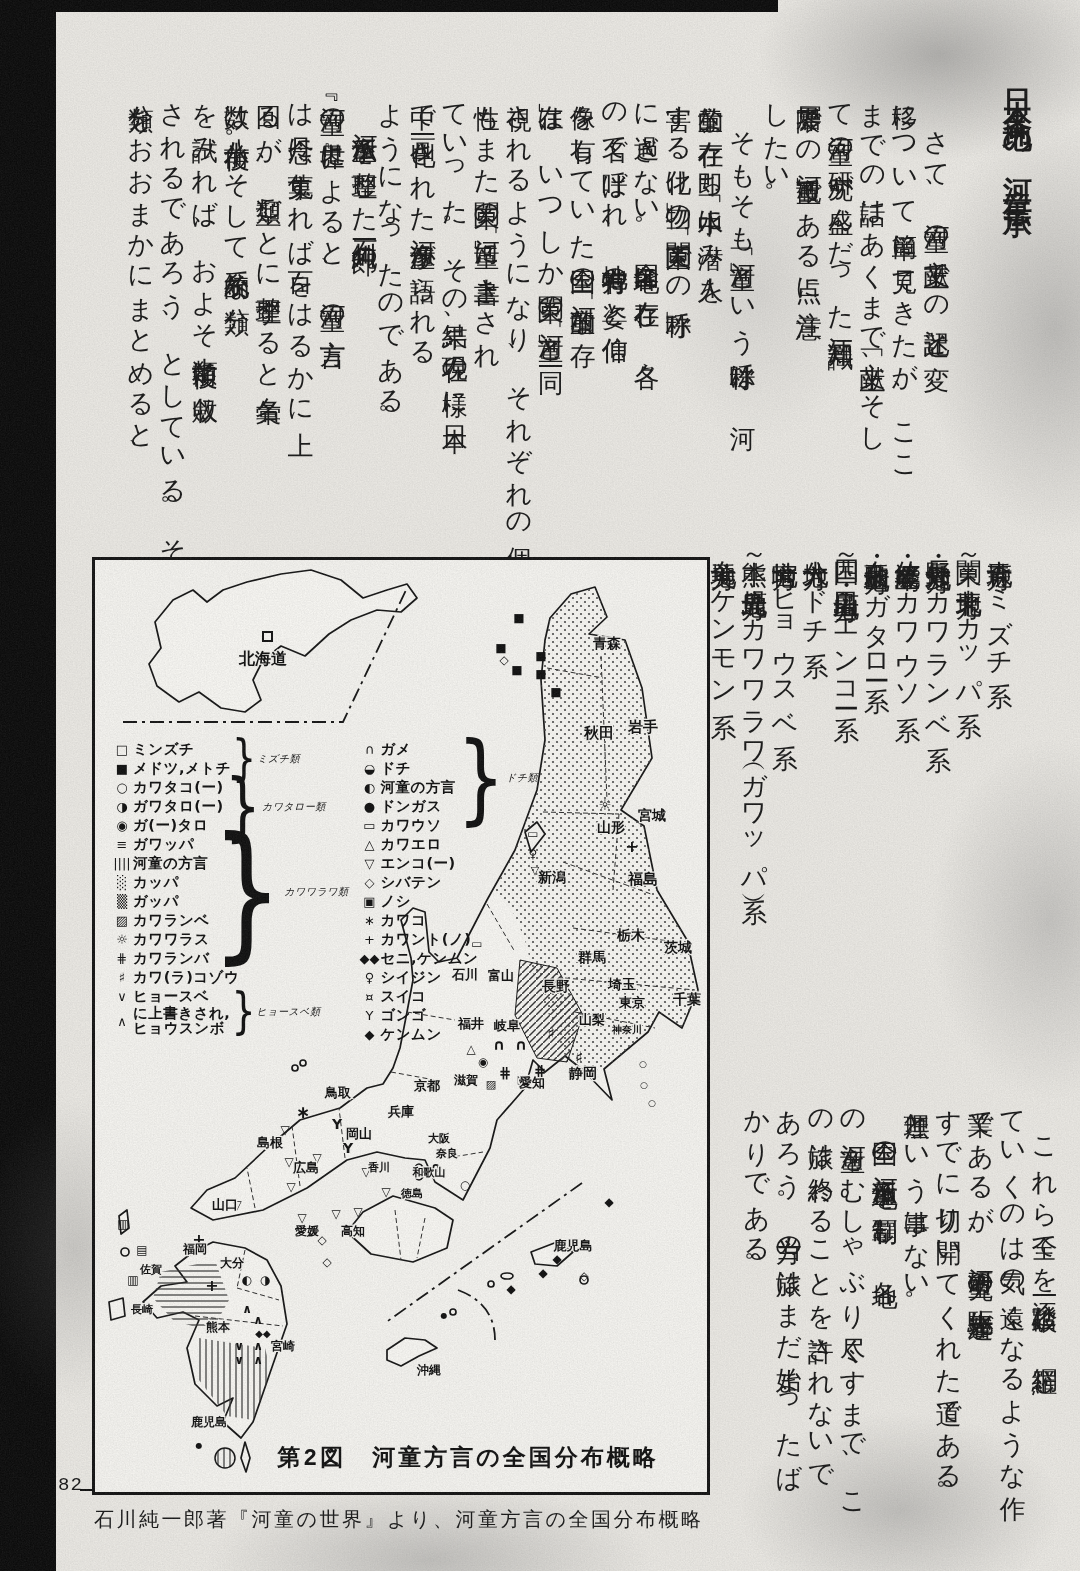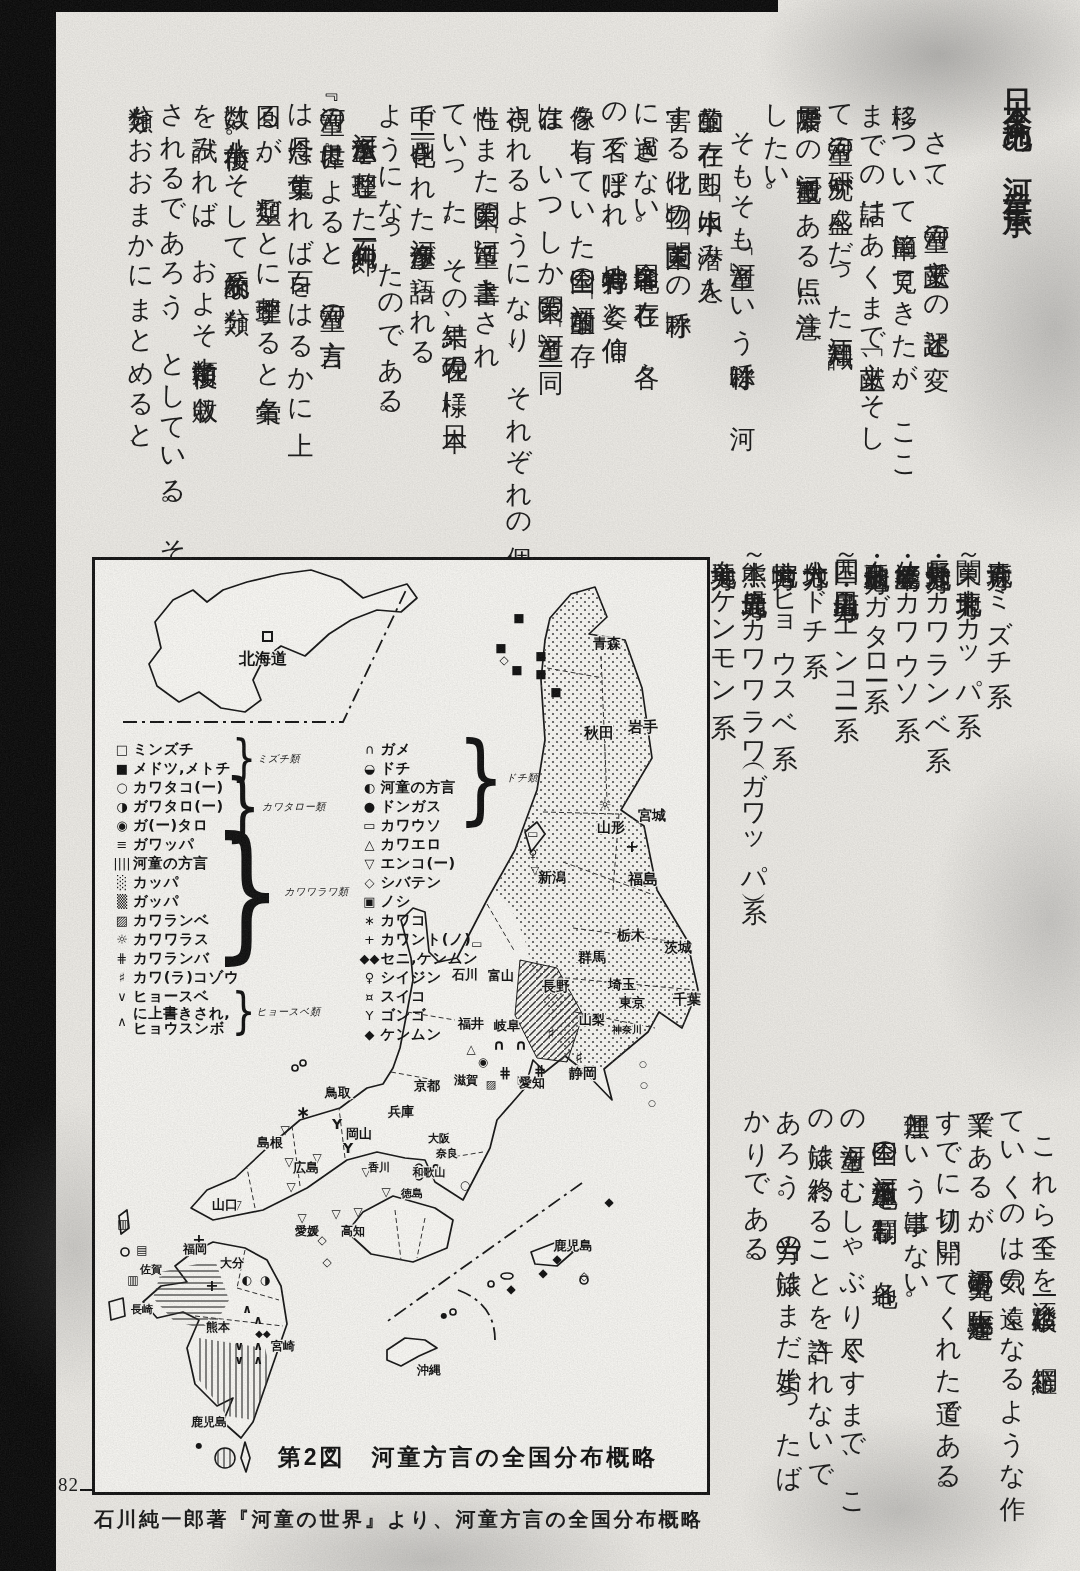--- a/index.html
+++ b/index.html
@@ -47,26 +47,26 @@
     font-family:"DejaVu Sans","Liberation Sans",sans-serif;color:#101010;}
   .lcol{display:flex;flex-direction:column;}
   .lgroup{display:flex;align-items:center;}
   .litems{display:flex;flex-direction:column;}
   .lrow{display:flex;align-items:center;min-height:19px;}
   .lsym{flex:0 0 22px;width:22px;text-align:center;font-size:13px;line-height:1;}
   .llab{font-size:14.5px;letter-spacing:.5px;line-height:1.05;white-space:pre-line;font-weight:bold;}
   .lbrace{font-family:"DejaVu Sans",sans-serif;line-height:.72;transform:scaleY(1.3);font-weight:400;margin:0 1px;}
   .lgname{font-size:10px;letter-spacing:.5px;font-style:italic;}
   #fig-caption{position:absolute;left:138px;top:882px;width:470px;text-align:center;
-    font-family:Liberation Sans, sans-serif;font-weight:bold;
+    font-family:Liberation Mono, monospace;font-weight:bold;
     font-size:23px;letter-spacing:3px;color:#111;}
   
   #bottom-caption{position:absolute;left:94px;top:1506px;width:640px;
-    font-size:20px;letter-spacing:2.5px;font-weight:700;white-space:nowrap;}
-  #page-number{position:absolute;left:58px;top:1474px;font-size:19px;letter-spacing:1px;}
+    font-size:20px;letter-spacing:2.5px;font-weight:400;white-space:nowrap;}
+  #page-number{position:absolute;left:58px;top:1474px;font-size:19px;letter-spacing:1px;font-family:Liberation Mono, monospace;}
   #page-number-line{position:absolute;left:80px;top:1489px;width:15px;border-top:2px solid #111;}
 </style>
 </head>
 <body>
 
 <div class="band-left"></div>
 <div class="band-top"></div>
 <div class="blotches"></div>
 
 <div class="vtext title-col" style="right:44px;top:66px;height:440px;">日本各地の河童伝承</div>

